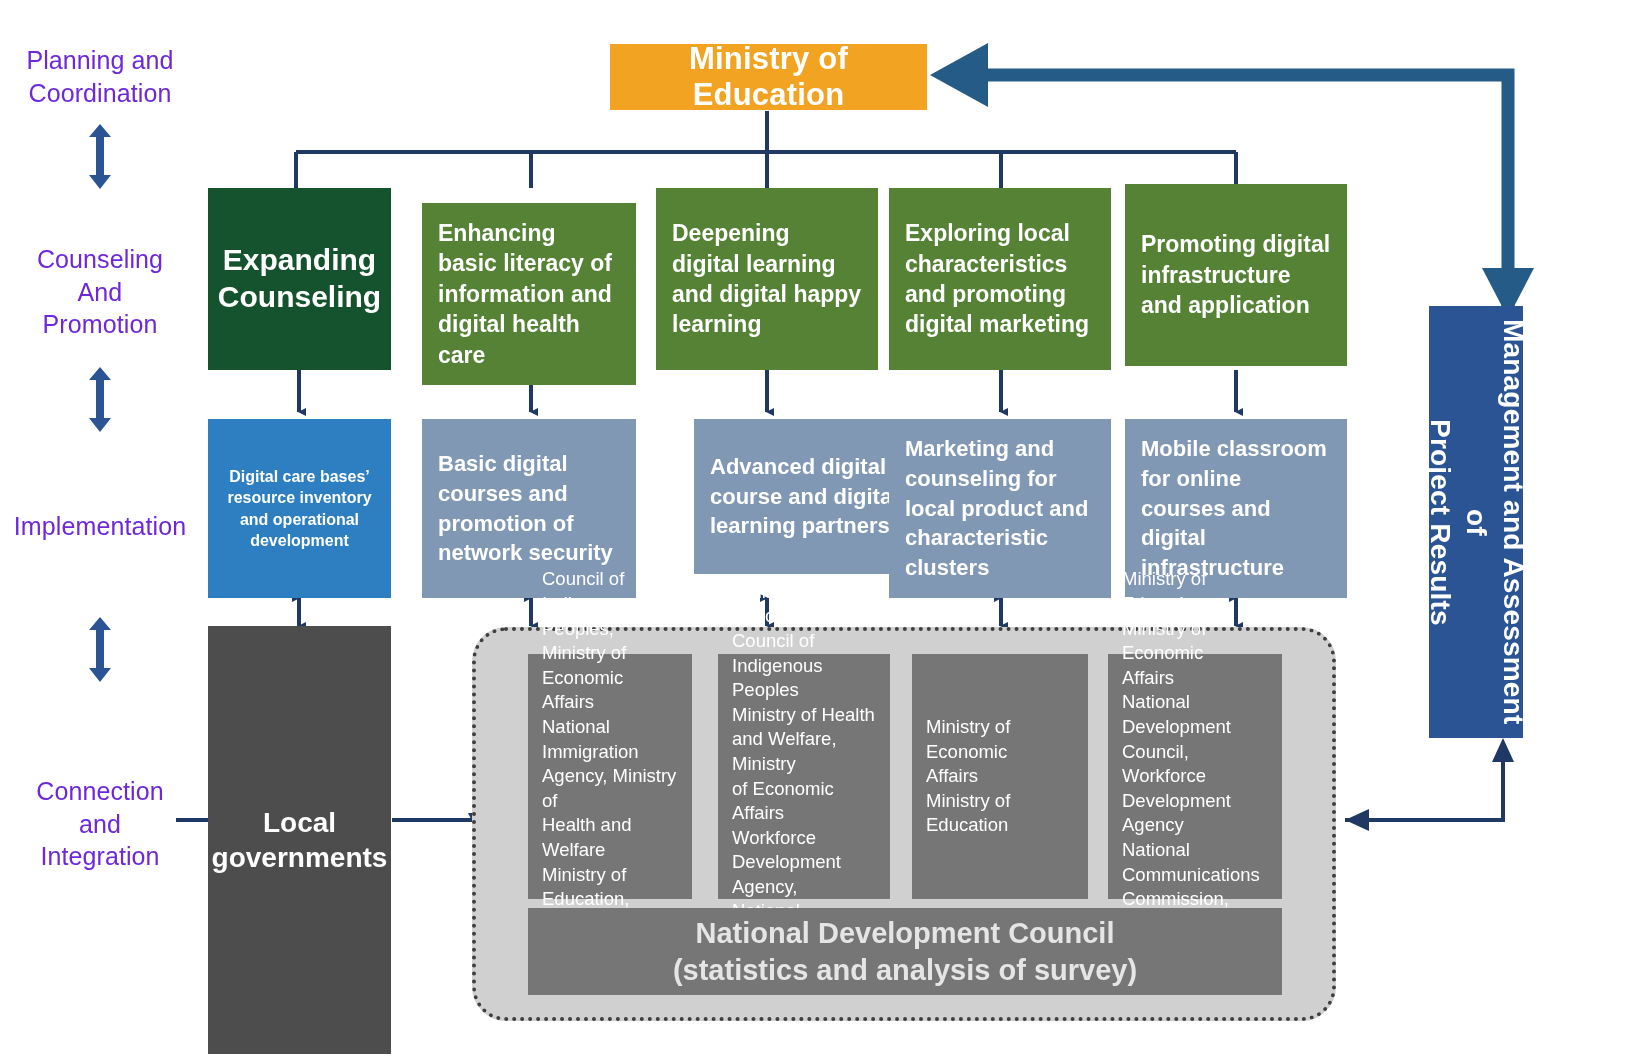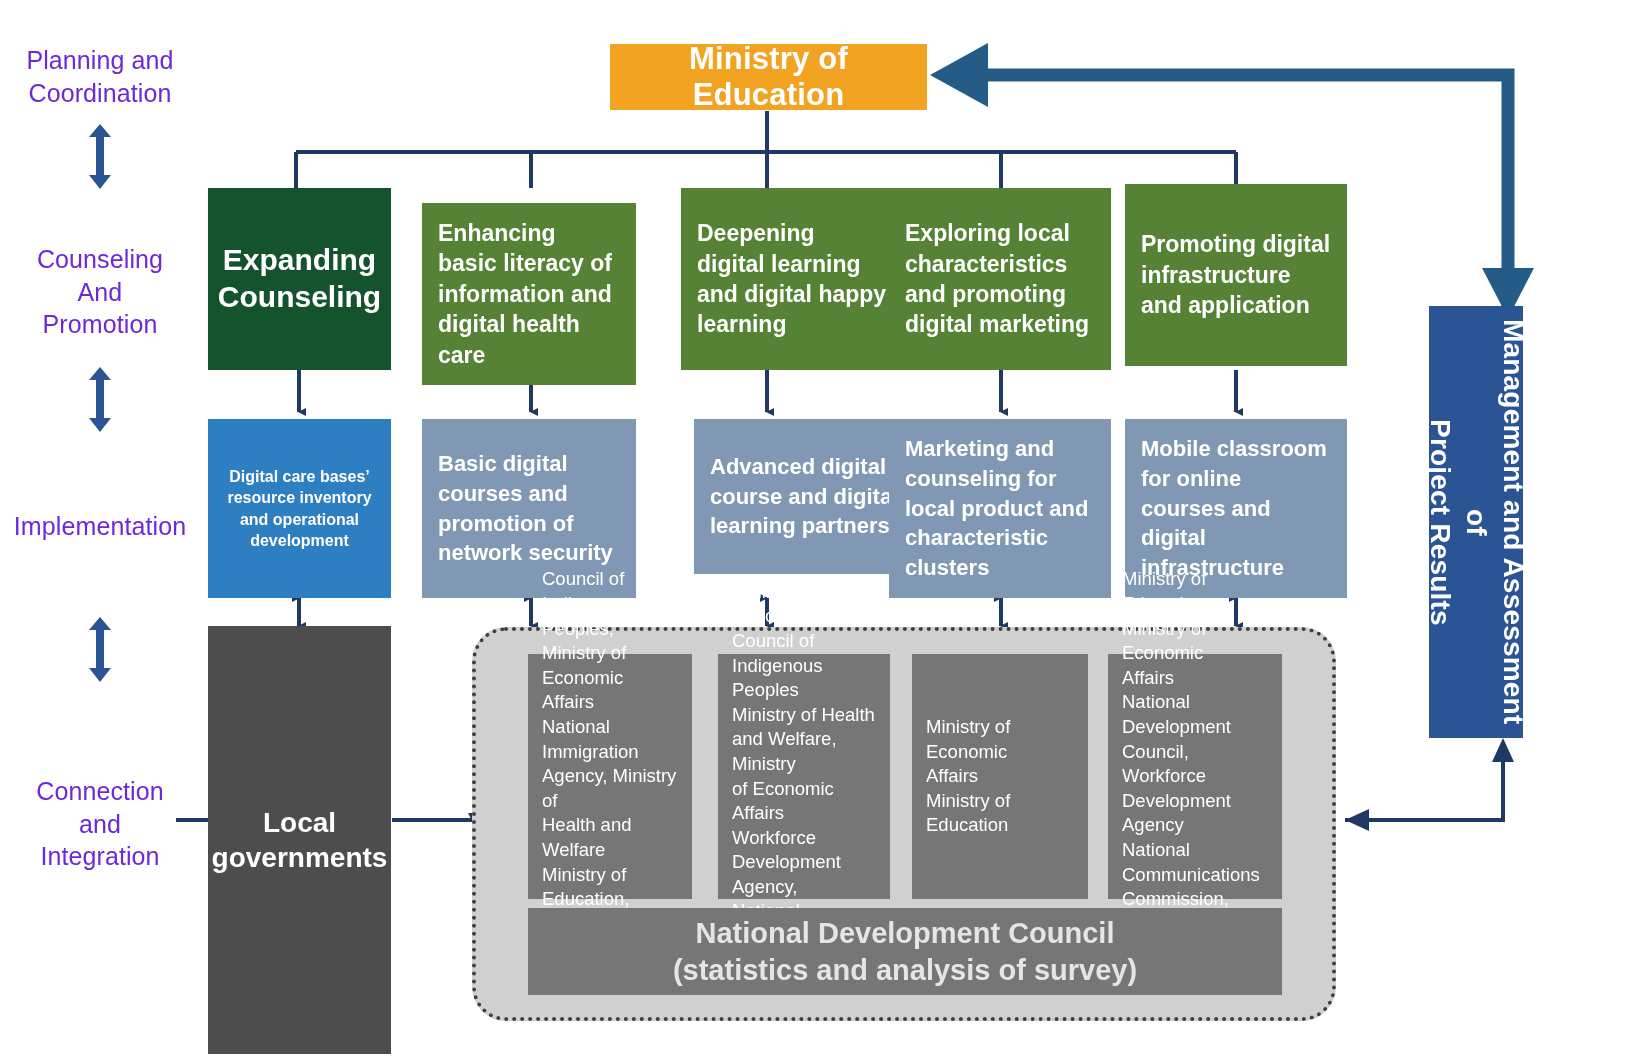--- a/index.html
+++ b/index.html
@@ -156,21 +156,21 @@
 
   <div class="box green-dark" style="left:208px;top:188px;width:183px;height:182px;">
     <span class="txt" style="white-space:pre-line;">Expanding
 Counseling</span>
   </div>
 
   <div class="box green" style="left:422px;top:203px;width:214px;height:182px;justify-content:center;">
     <span class="txt">Enhancing basic literacy of information and digital health care</span>
   </div>
 
-  <div class="box green" style="left:656px;top:188px;width:222px;height:182px;margin-left:25px;">
+  <div class="box green" style="left:656px;top:188px;width:222px;height:182px;">
     <span class="txt">Deepening digital learning and digital happy learning</span>
   </div>
 
   <div class="box green" style="left:889px;top:188px;width:222px;height:182px;">
     <span class="txt">Exploring local characteristics and promoting digital marketing</span>
   </div>
 
   <div class="box green" style="left:1125px;top:184px;width:222px;height:182px;">
     <span class="txt">Promoting digital infrastructure and application</span>
   </div>

